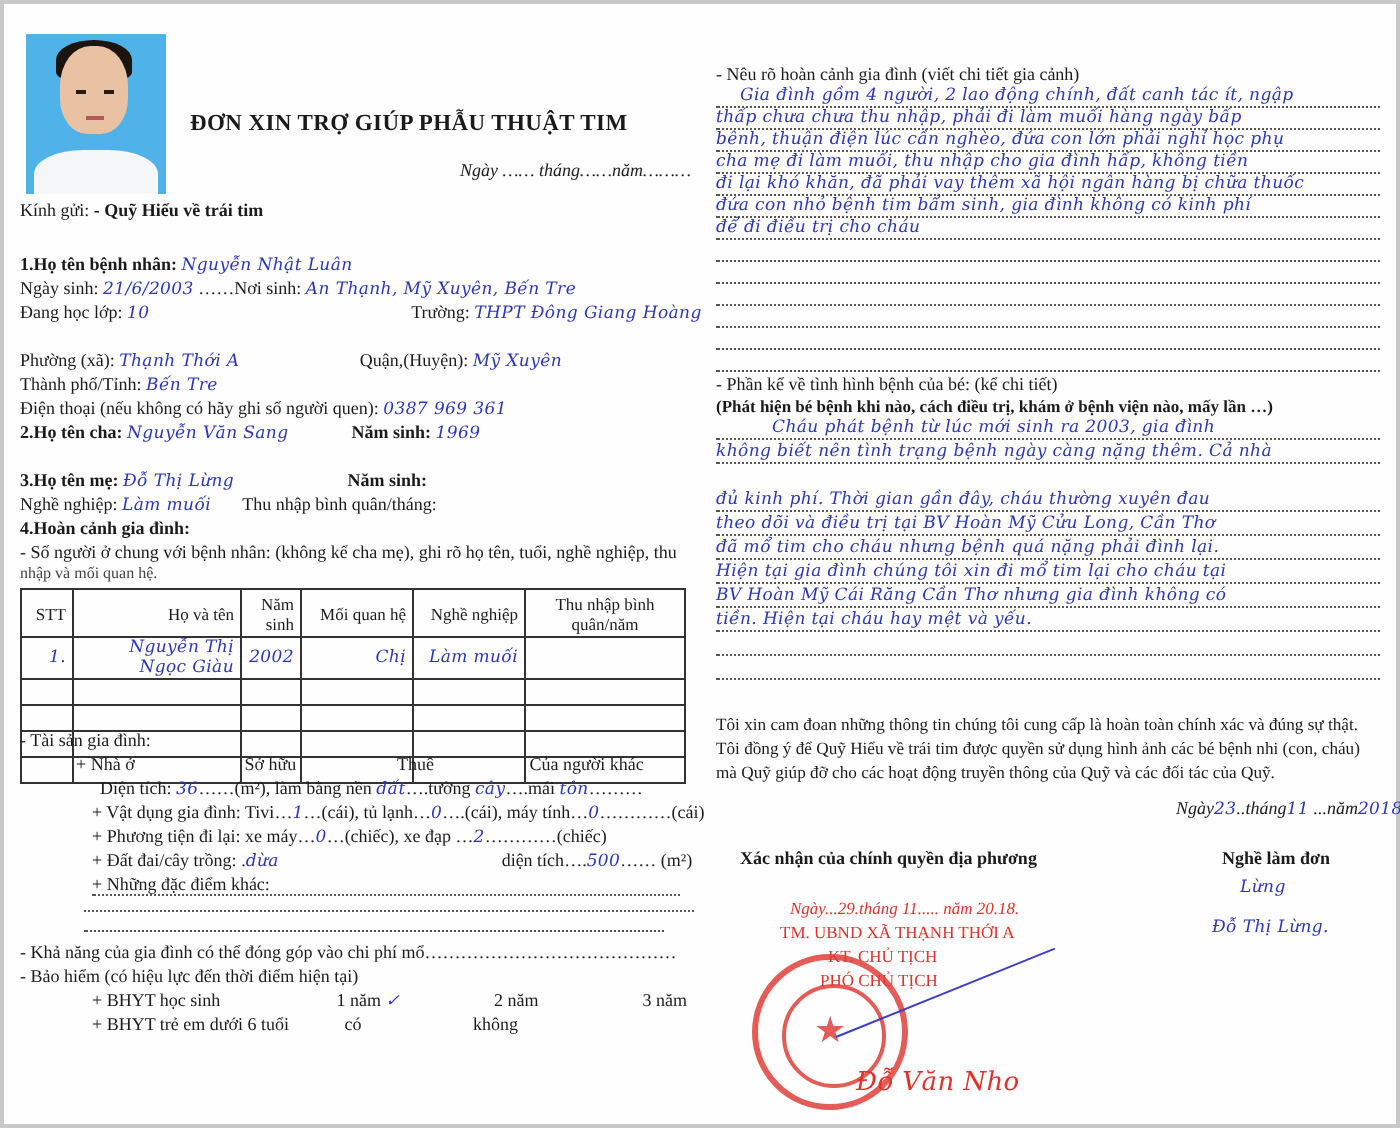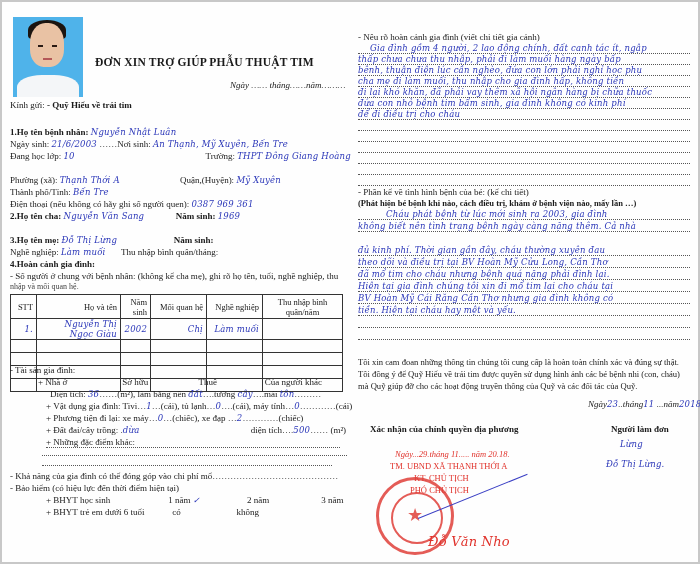--- a/index.html
+++ b/index.html
@@ -243,17 +243,17 @@
     <div class="line red" style="top:446px;left:37px;font-style:italic;font-size:8.5px">Ngày...29.tháng 11..... năm 20.18.</div>
     <div class="line red" style="top:458px;left:32px;font-size:8.5px">TM. UBND XÃ THẠNH THỚI A</div>
     <div class="line red" style="top:470px;left:56px;font-size:8.5px">KT. CHỦ TỊCH</div>
     <div class="line red" style="top:482px;left:52px;font-size:8.5px">PHÓ CHỦ TỊCH</div>
     <div class="stamp">
         <span class="star">★</span>
       </div>
     <div class="sigline" style="left:60px;top:516px;width:118px;transform:rotate(-22deg)"></div>
     <div class="line red hw" style="top:534px;left:70px;font-size:13px;color:#e0322b">Đỗ Văn Nho</div>
 
-    <div class="line b" style="top:421px;left:253px">Người làm đơn</div>
+    <div class="line b" style="top:421px;left:253px">Nghề làm đơn</div>
     <div class="line hw" style="top:436px;left:262px">Lừng</div>
     <div class="line hw" style="top:456px;left:248px">Đỗ Thị Lừng.</div>
   </div>
 </div>
 
 </body></html>

